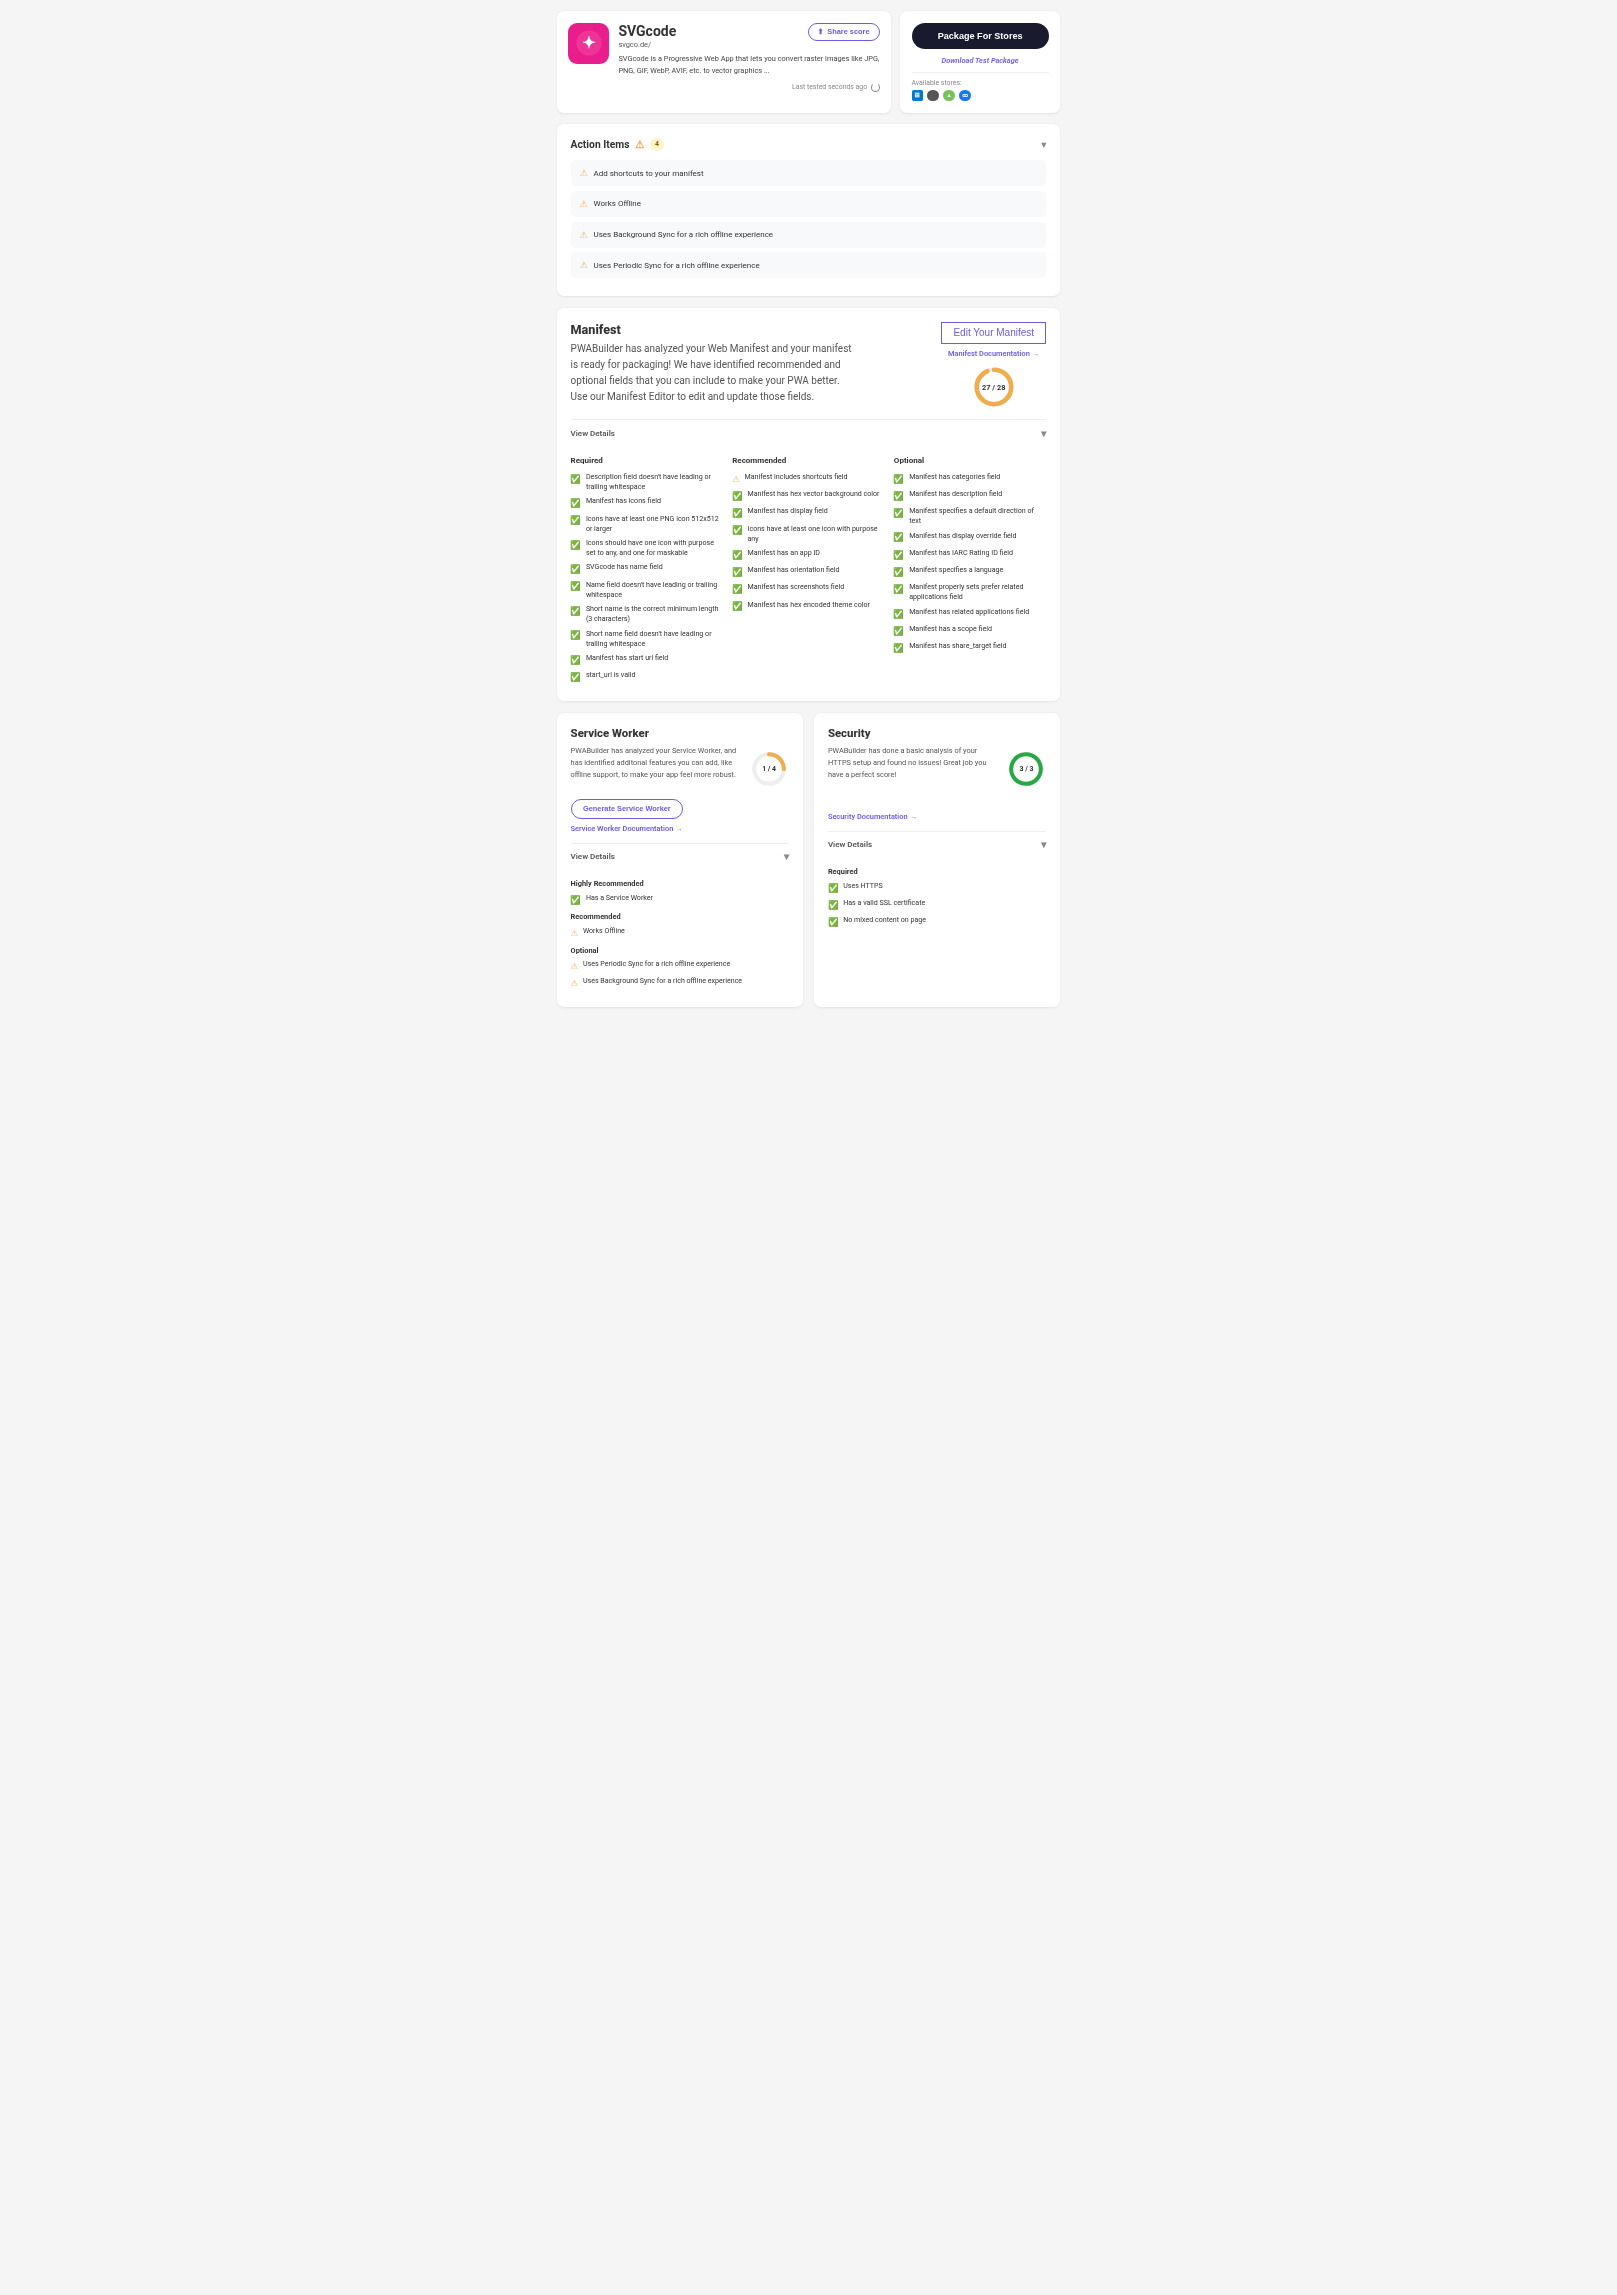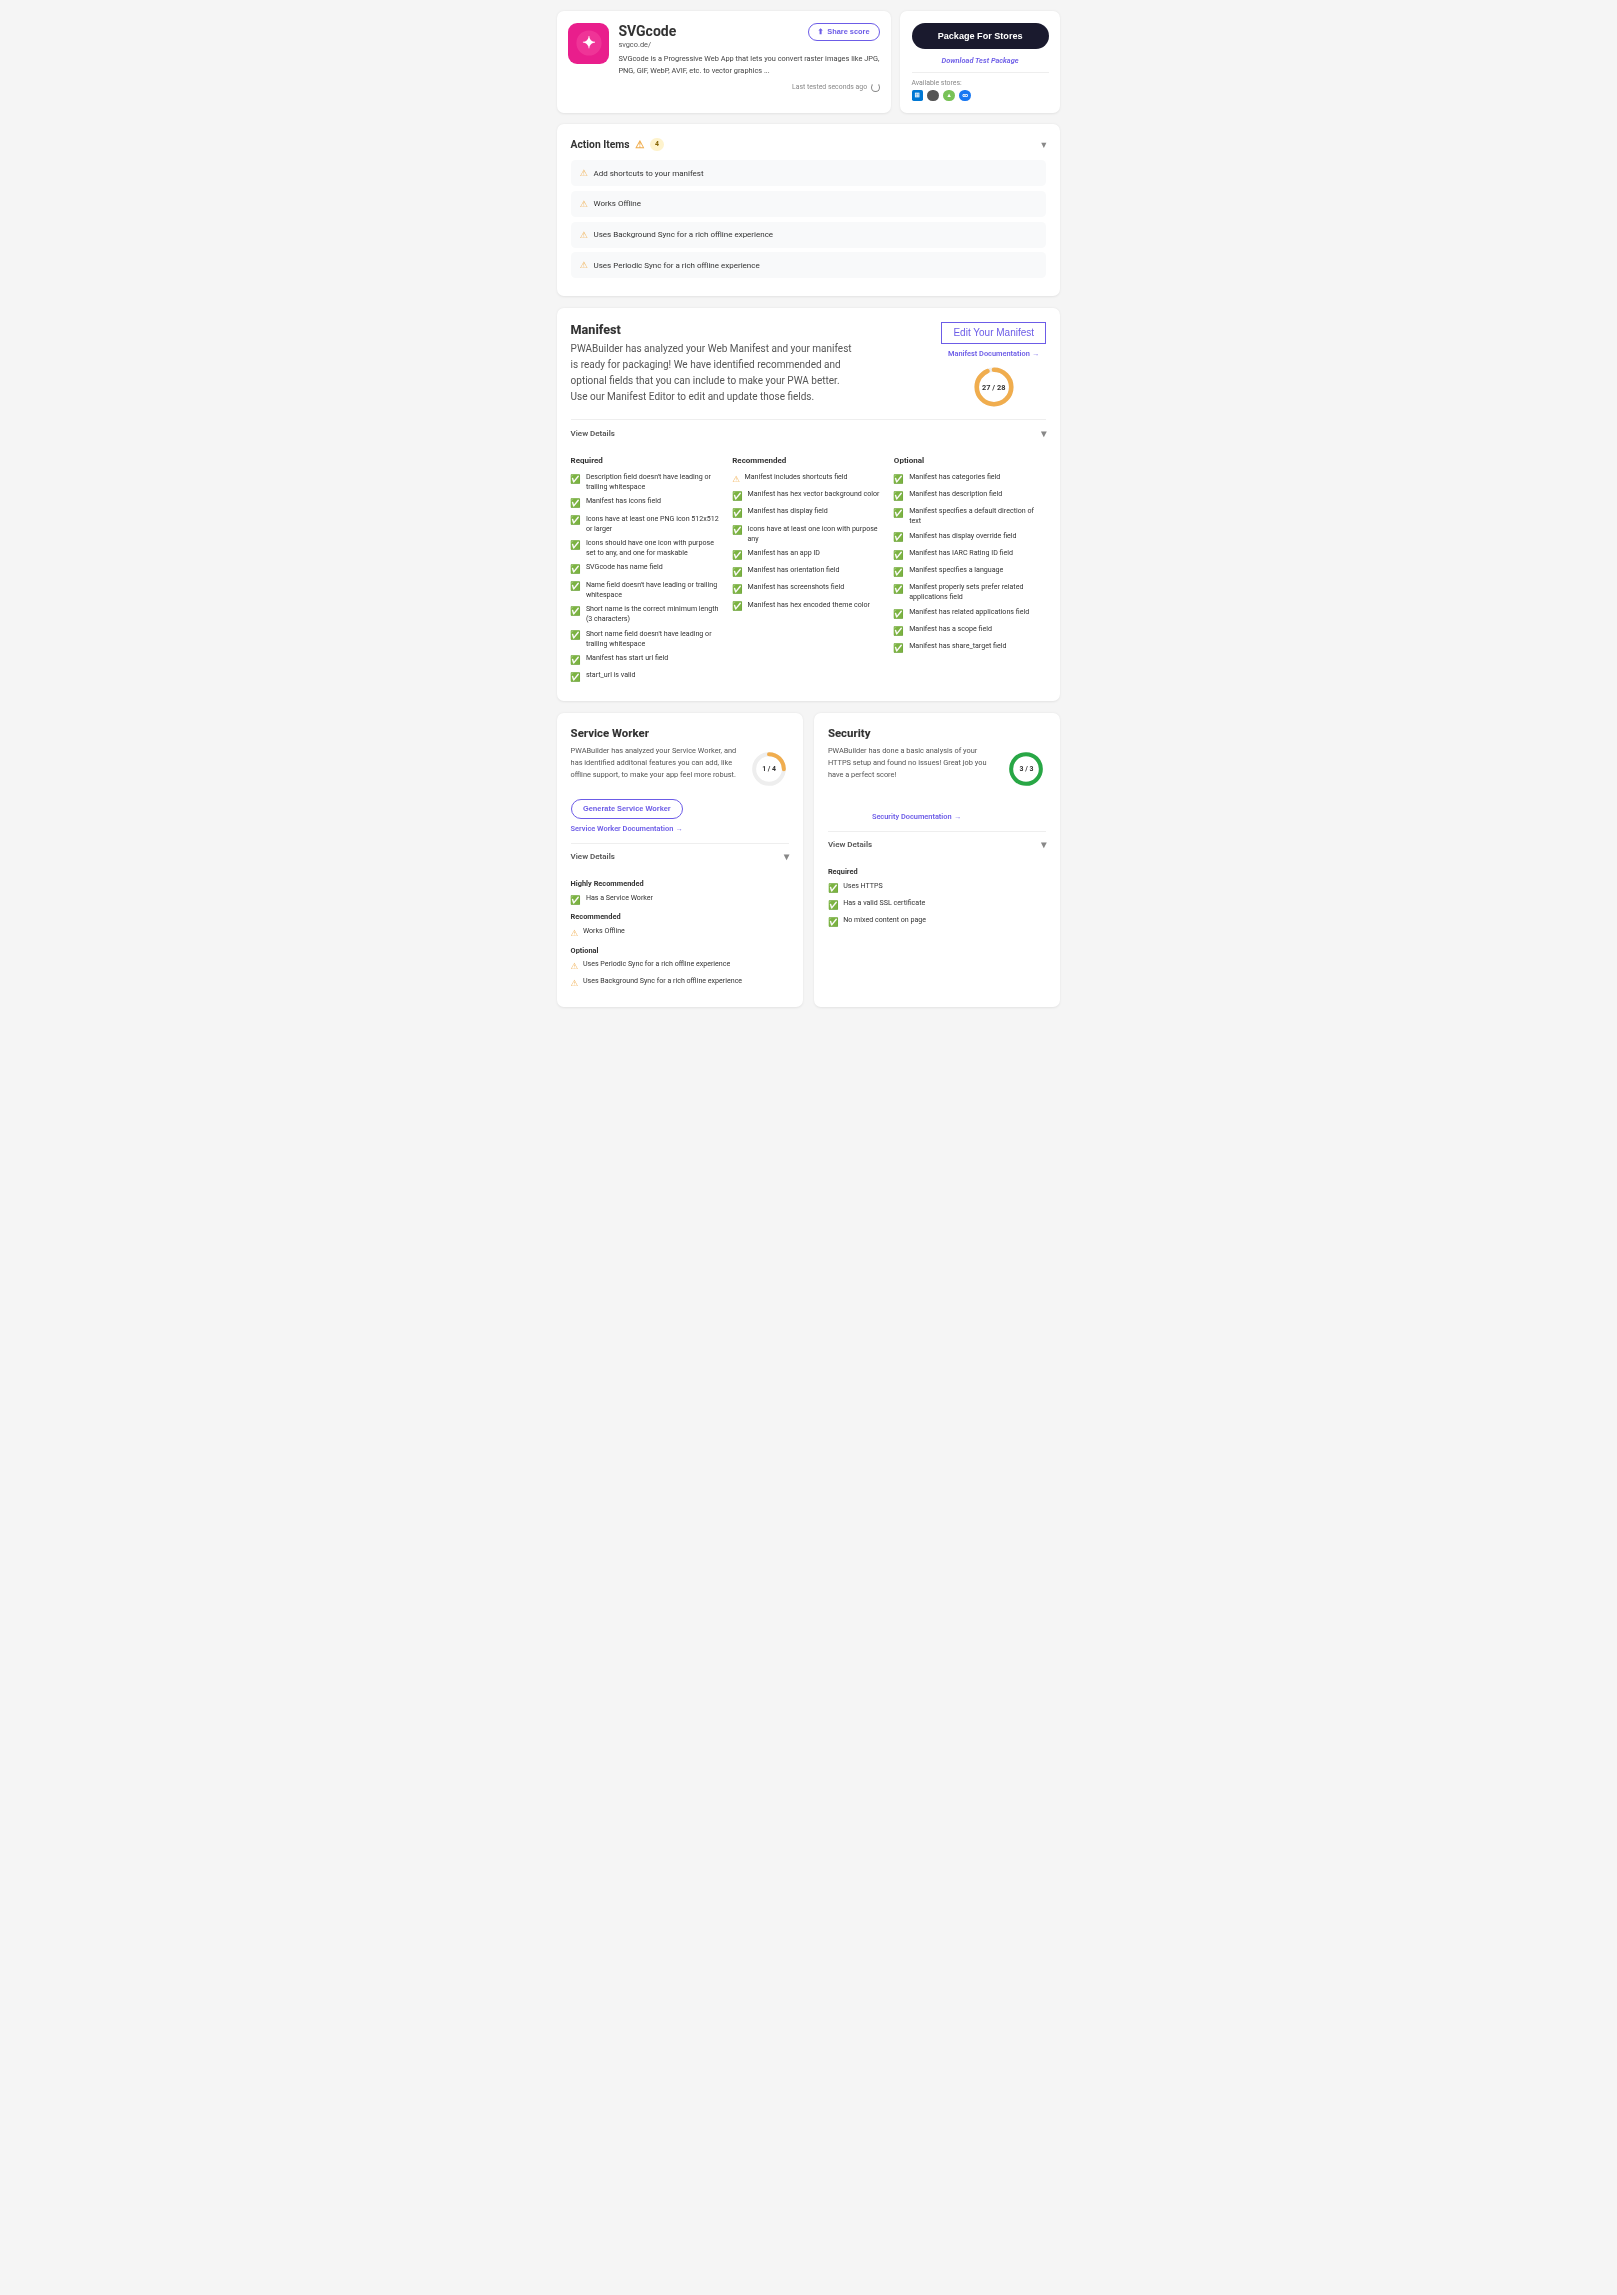--- a/index.html
+++ b/index.html
@@ -383,21 +383,21 @@
           <svg viewBox="0 0 70 70" style="transform:rotate(-90deg)">
             <circle cx="35" cy="35" r="26" fill="none" stroke="#eee" stroke-width="7"></circle>
             <circle cx="35" cy="35" r="26" fill="none" stroke="#28a745" stroke-width="7" stroke-dasharray="163.4" stroke-dashoffset="0" stroke-linecap="round"></circle>
           </svg>
           <div class="donut-label" style="font-size:6.9px;">
             <span>3</span> / <span>3</span>
           </div>
         </div>
       </div>
 
-      <a class="doc-link" style="margin-top:23px;margin-left:44px;">
+      <a class="doc-link" style="margin-top:23px;">
         <span>Security Documentation</span>
         <span>→</span>
       </a>
 
       <div class="view-details-bar">
         <span>View Details</span>
         <span class="chevron">▾</span>
       </div>
 
       <div class="details-section">

